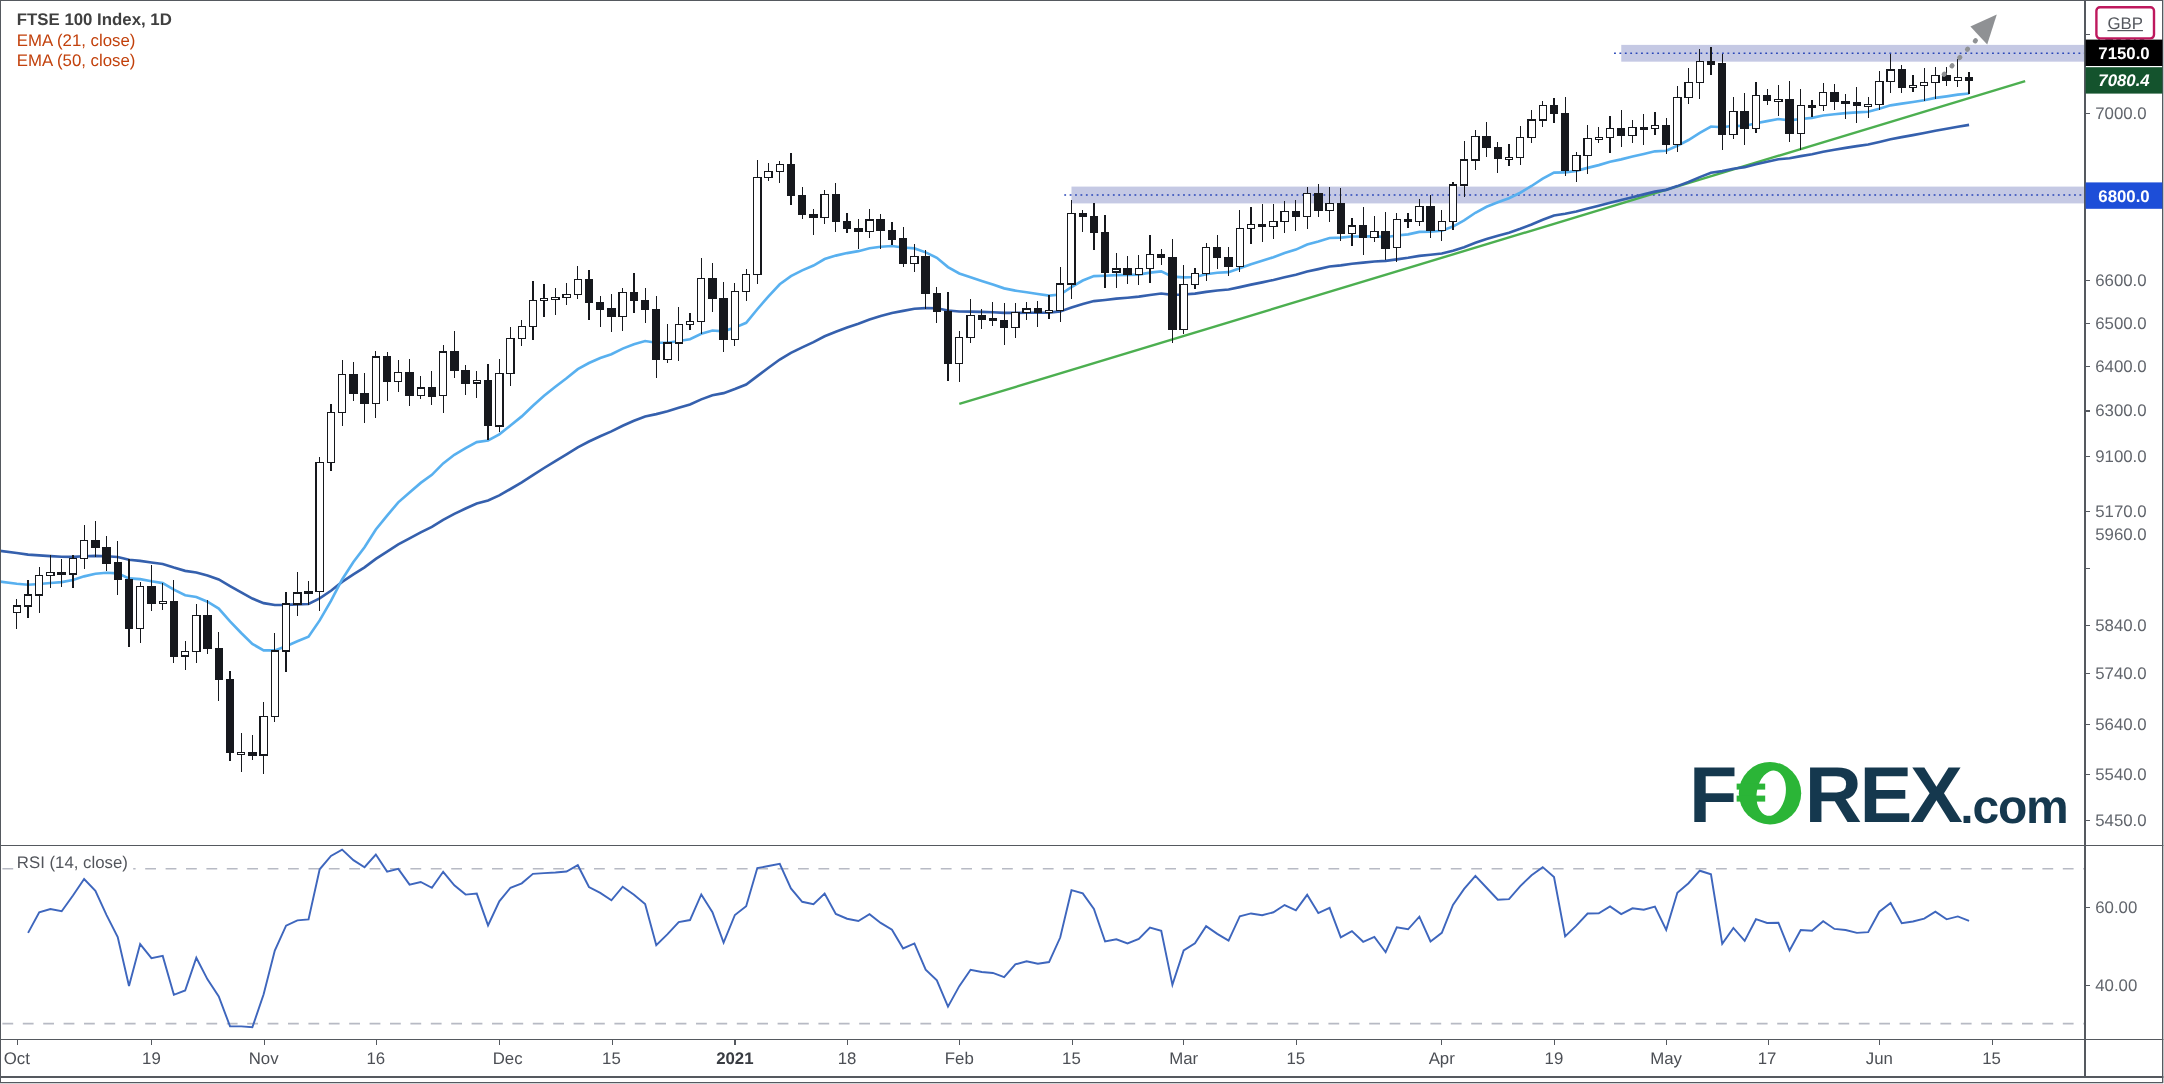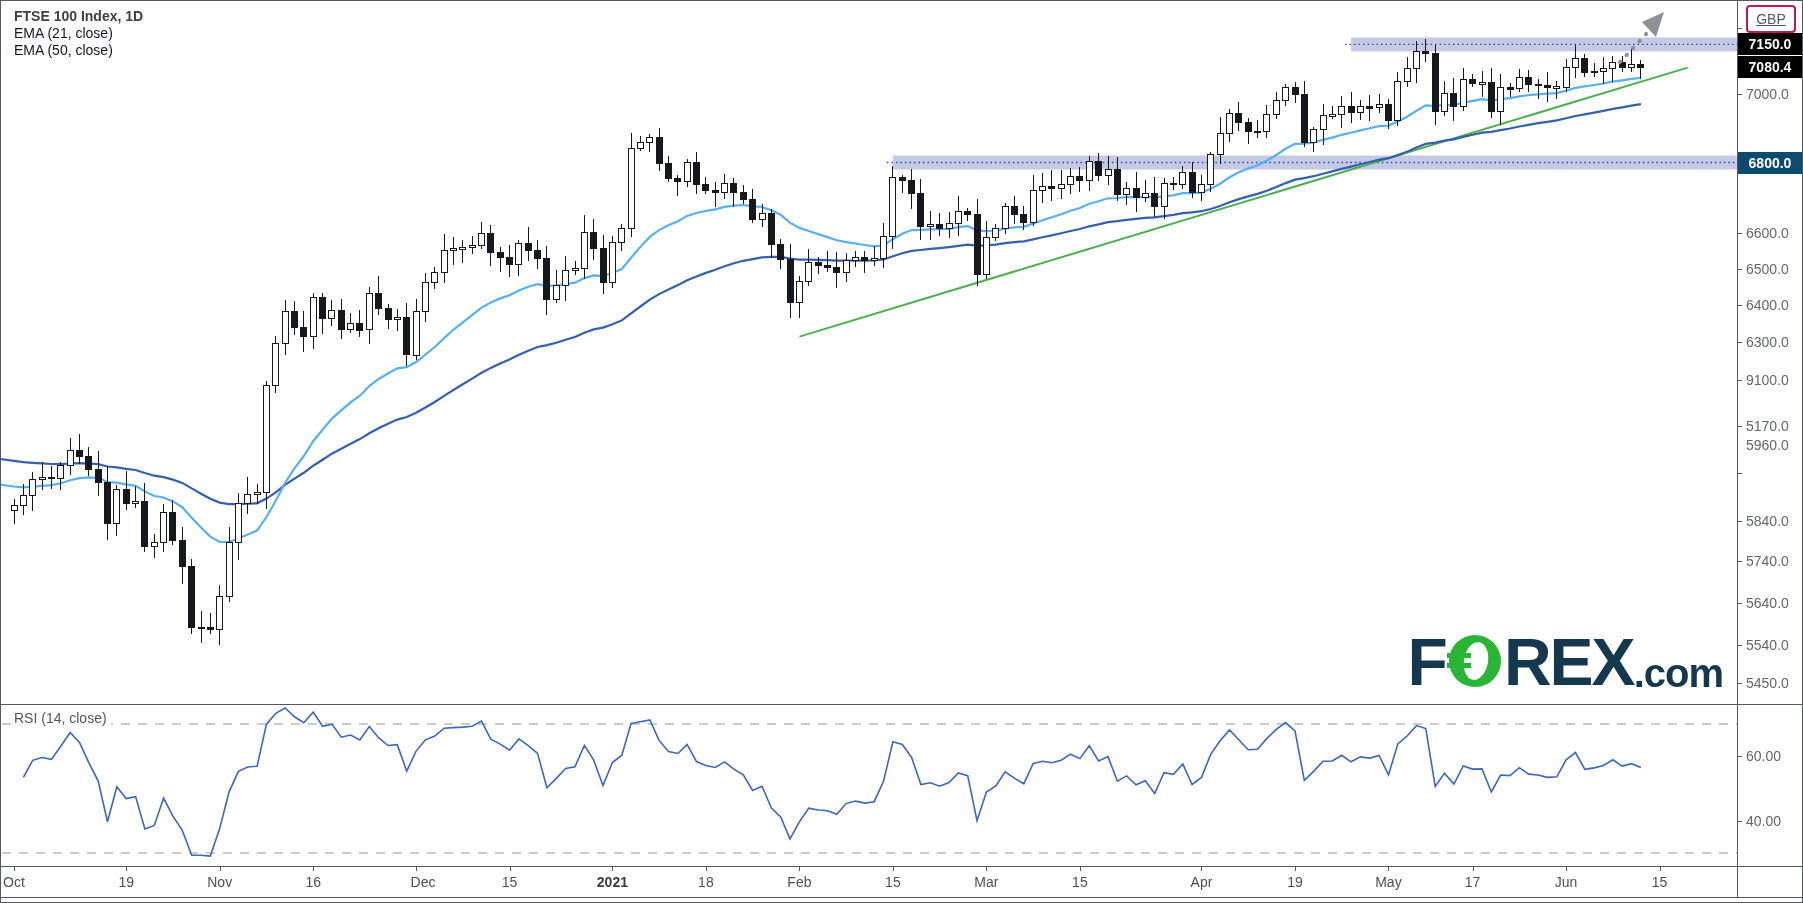--- a/index.html
+++ b/index.html
@@ -3,21 +3,21 @@
 <meta charset="utf-8">
 <style>
   html,body{margin:0;padding:0;background:#ffffff;}
   .root{position:relative;width:1803px;height:903px;background:#fff;
         font-family:"Liberation Sans",sans-serif;overflow:hidden;-webkit-font-smoothing:antialiased;}
   #chart-wrap{position:absolute;left:0;top:0;width:1803px;height:903px;}
   #chart-wrap svg{display:block;}
 
   .legend{position:absolute;left:14px;top:8px;z-index:5;}
   .legend .title{font-size:14px;font-weight:700;color:#404040;line-height:17px;}
-  .legend .row{font-size:14px;color:#0f172a;line-height:17px;}
+  .legend .row{font-size:14px;color:#c2410c;line-height:17px;}
   .rsi-legend{position:absolute;left:14px;top:710px;z-index:5;font-size:14px;color:#53565c;
               background:#fff;padding-right:4px;}
 
   .price-axis{position:absolute;left:1737px;top:0;width:66px;height:903px;z-index:4;}
   .ptick{position:absolute;left:9px;font-size:14px;color:#62666d;white-space:nowrap;}
   .pmarker{position:absolute;left:1px;width:64px;height:22px;color:#fff;font-size:14px;font-weight:700;
            display:flex;align-items:center;justify-content:center;z-index:3;}
   .badge{position:absolute;left:9px;top:5px;width:46px;height:24px;background:#fff;border:2px solid #be185d;
          border-radius:4px;color:#55585e;font-size:14px;display:flex;align-items:center;justify-content:center;z-index:6;text-decoration:underline;}
 
@@ -292,22 +292,22 @@
       <div class="ptick" style="top: 334.239px;">6300.0</div>
       <div class="ptick" style="top: 371.887px;">9100.0</div>
       <div class="ptick" style="top: 417.876px;">5170.0</div>
       <div class="ptick" style="top: 437px;">5960.0</div>
       <div class="ptick" style="top: 512.64px;">5840.0</div>
       <div class="ptick" style="top: 553.28px;">5740.0</div>
       <div class="ptick" style="top: 594.635px;">5640.0</div>
       <div class="ptick" style="top: 636.729px;">5540.0</div>
       <div class="ptick" style="top: 675.268px;">5450.0</div>
       <div class="pmarker" style="top: 33.4365px; background: #000000;">7150.0</div>
-      <div class="pmarker" style="top: 56.4534px; background: #000000;">7080.4</div>
-      <div class="pmarker" style="top: 151.533px; background: #0c4a6e;">6800.0</div>
+      <div class="pmarker" style="top: 56.4534px; background: #14532d; font-style: italic;">7080.4</div>
+      <div class="pmarker" style="top: 151.533px; background: #1d4ed8;">6800.0</div>
       <div class="ptick" style="top: 748.25px;">60.00</div>
       <div class="ptick" style="top: 812.75px;">40.00</div>
     </div>
 
   <div class="time-axis" id="time-axis">
       <div class="ttick" style="left: 14px;">Oct</div>
       <div class="ttick" style="left: 126.2px;">19</div>
       <div class="ttick" style="left: 219.7px;">Nov</div>
       <div class="ttick" style="left: 313.2px;">16</div>
       <div class="ttick" style="left: 423px;">Dec</div>

